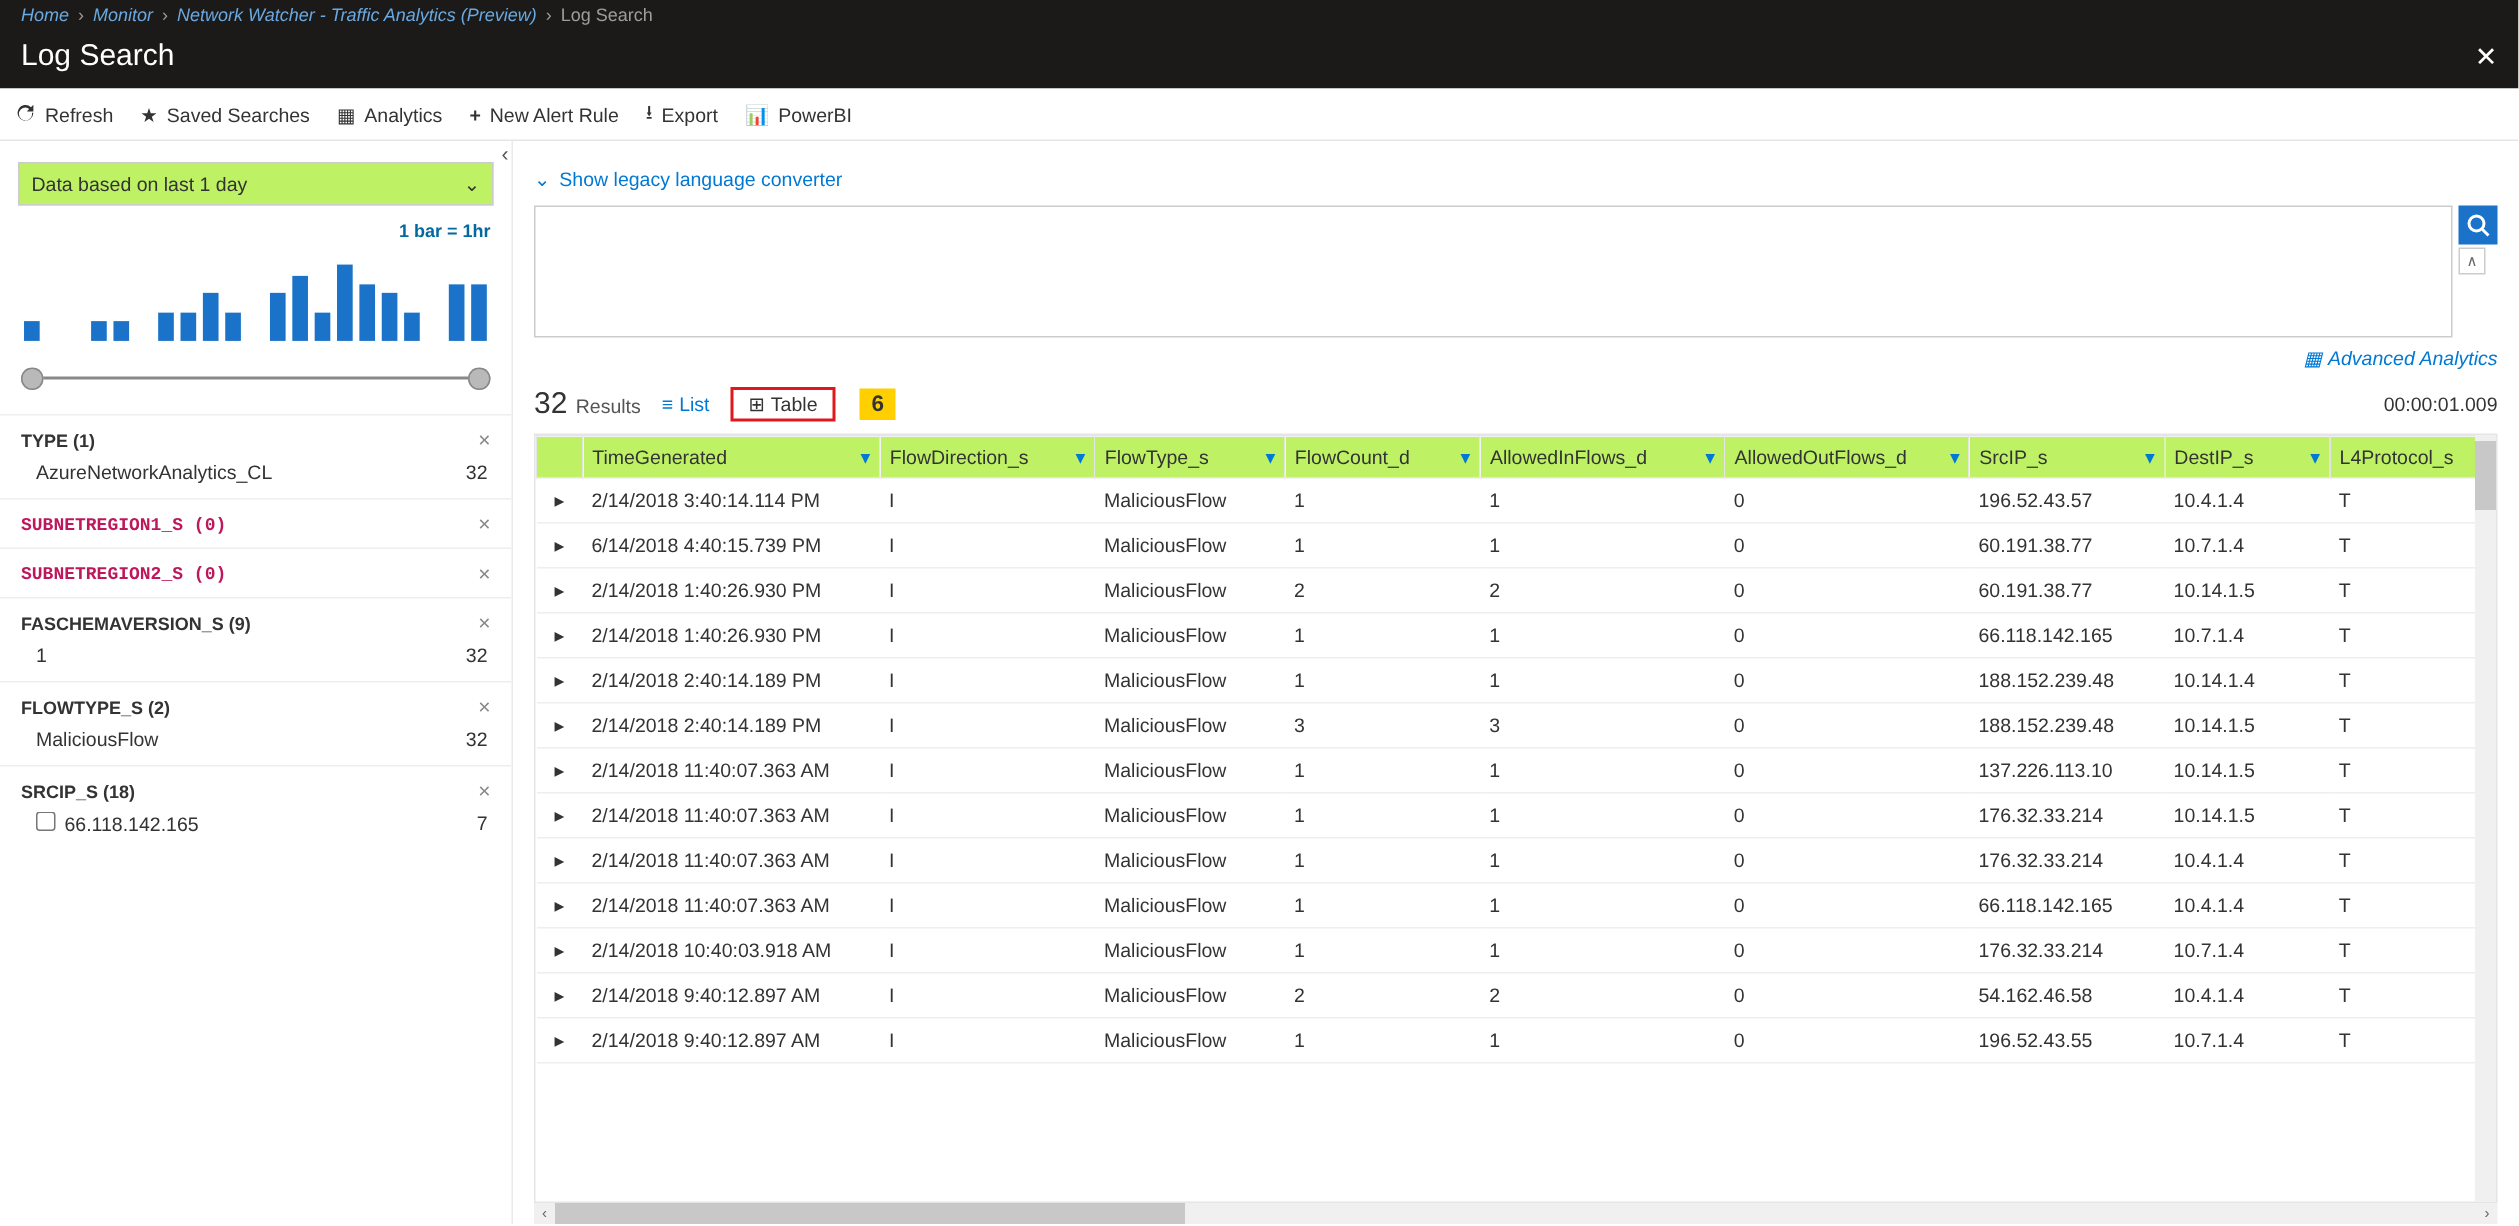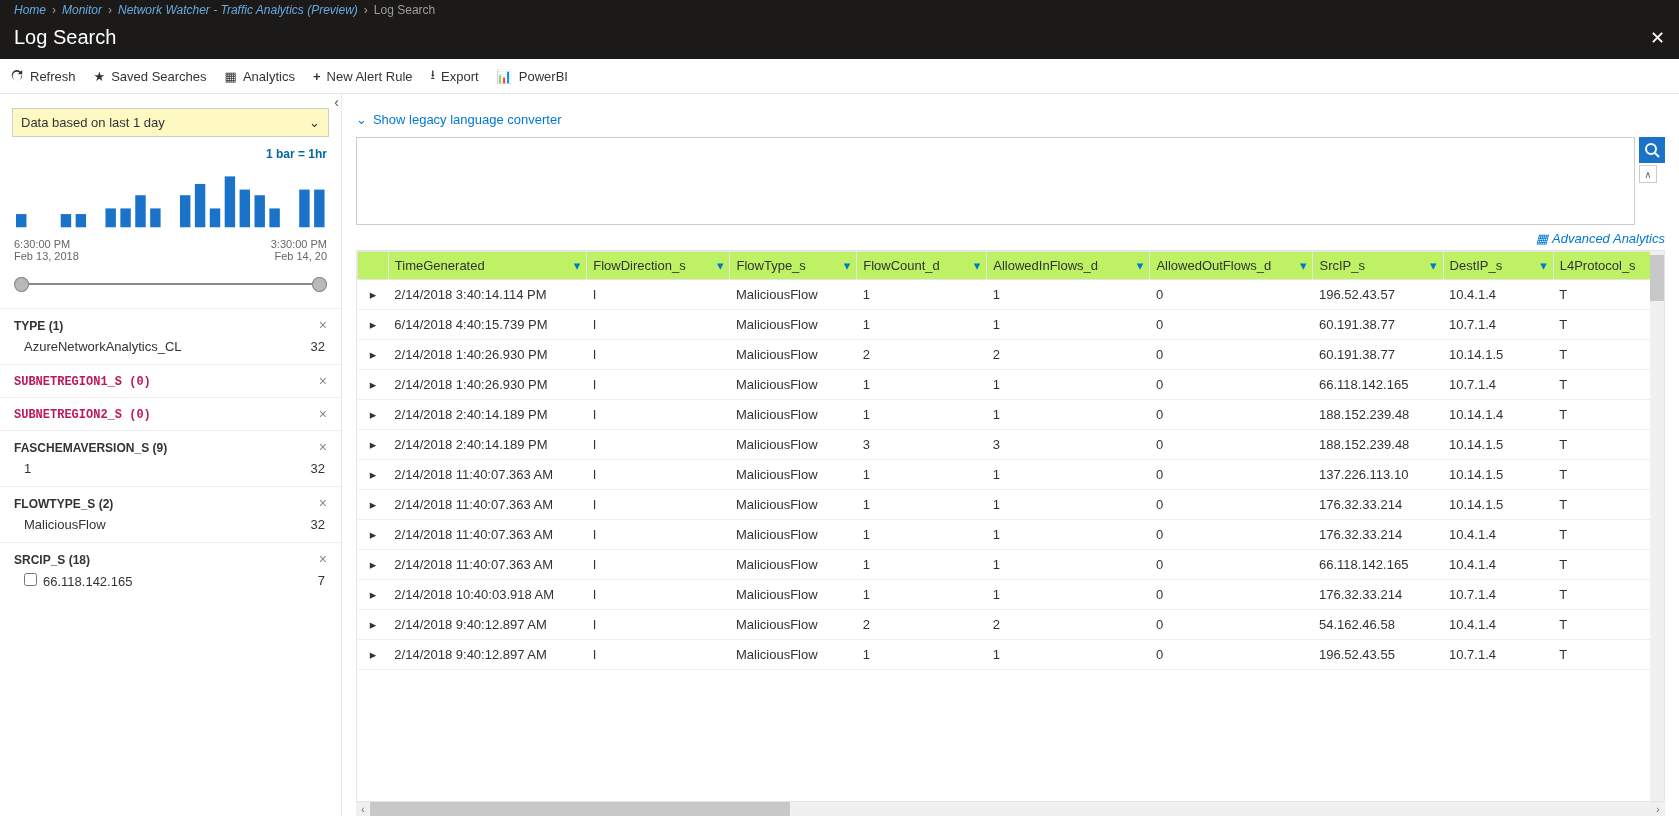--- a/index.html
+++ b/index.html
@@ -16,21 +16,21 @@
 
 
 .toolbar { border-bottom: 1px solid #e5e5e5; padding: 6px 10px; display: flex; gap: 18px; align-items: center; background: #fff; }
 .toolbar .tb-item { display: inline-flex; align-items: center; gap: 6px; cursor: pointer; color: #333; }
 .toolbar svg, .toolbar .icon { width: 14px; height: 14px; }
 
 
 .main { display: flex; height: calc(100% - 95px); }
 .sidebar { width: 342px; border-right: 1px solid #eaeaea; position: relative; padding: 10px 0 0 0; overflow-y: auto; }
 .sidebar .collapse-arrow { position: absolute; top: 0; right: 2px; cursor: pointer; font-size: 14px; color: #555; }
-.time-selector { margin: 4px 12px 10px 12px; border: 1px solid #ccc; padding: 6px 8px; display: flex; justify-content: space-between; align-items: center; cursor: pointer; background: #fef9c3; }
+.time-selector { margin: 4px 12px 10px 12px; border: 1px solid #ccc; padding: 6px 8px; display: flex; justify-content: space-between; align-items: center; cursor: pointer; background: #bef264; }
 .bar-legend { text-align: right; padding: 0 14px; font-size: 12px; font-weight:600; color:#0369a1; }
 .histogram { padding: 4px 14px 0 14px; }
 .histogram svg { width: 100%; height: 68px; }
 .histo-labels { display: flex; justify-content: space-between; padding: 2px 14px 6px 14px; font-size: 11px; color: #666; }
 .slider { position: relative; height: 20px; margin: 6px 14px 14px 14px; }
 .slider-track { position: absolute; top: 9px; left: 0; right: 0; height: 2px; background: #888; }
 .slider-knob { position: absolute; top: 3px; width: 15px; height: 15px; border-radius: 50%; background: #b9b9b9; box-shadow: inset 0 0 0 1px #888; cursor: pointer; }
 
 .facet { border-top: 1px solid #eee; padding: 10px 14px 8px 14px; position: relative; }
 .facet .fx { position: absolute; right: 14px; top: 8px; color: #888; cursor: pointer; font-size: 14px; }
@@ -139,30 +139,20 @@
           <rect x="179.14285714285717" y="15.066666666666663" width="10.333333333333334" height="42.93333333333334" fill="#1a73c8"></rect>
           <rect x="193.90476190476193" y="39.333333333333336" width="10.333333333333334" height="18.666666666666664" fill="#1a73c8"></rect>
           <rect x="208.66666666666669" y="7.600000000000001" width="10.333333333333334" height="50.4" fill="#1a73c8"></rect>
           <rect x="223.42857142857144" y="20.66666666666667" width="10.333333333333334" height="37.33333333333333" fill="#1a73c8"></rect>
           <rect x="238.1904761904762" y="26.266666666666666" width="10.333333333333334" height="31.733333333333334" fill="#1a73c8"></rect>
           <rect x="252.95238095238096" y="39.333333333333336" width="10.333333333333334" height="18.666666666666664" fill="#1a73c8"></rect>
           <rect x="282.4761904761905" y="20.66666666666667" width="10.333333333333334" height="37.33333333333333" fill="#1a73c8"></rect>
           <rect x="297.23809523809524" y="20.66666666666667" width="10.333333333333334" height="37.33333333333333" fill="#1a73c8"></rect>
         </svg>
     </div>
-    <div class="histo-labels">
-      <div>
-          <div>6:30:00 PM</div>
-          <div>Feb 13, 2018</div>
-        </div>
-      <div style="text-align:right">
-          <div>3:30:00 PM</div>
-          <div>Feb 14, 20</div>
-        </div>
-    </div>
     <div class="slider">
       <div class="slider-track"></div>
       <div class="slider-knob" style="left:0"></div>
       <div class="slider-knob" style="right:0"></div>
     </div>
     <div id="facets">
         <div class="facet">
           <span class="fx">×</span>
           <h4>TYPE (1)</h4>
           <div class="facet-row">
@@ -222,20 +212,36 @@
             </svg>
         </div>
         <div class="sb-small">∧</div>
       </div>
     </div>
     <div class="adv-link">
       <a>
         <span style="color:#0078d4">▦</span>
         <span>Advanced Analytics</span>
       </a>
+    </div>
+    <div class="results-bar">
+      <span class="count">
+        <span>32</span>
+        <span class="lbl">Results</span>
+      </span>
+      <span class="view-toggle">
+        <span>≡</span>
+        <span>List</span>
+      </span>
+      <span class="table-btn">
+        <span>⊞</span>
+        <span>Table</span>
+      </span>
+      <span class="callout">6</span>
+      <span class="timing">00:00:01.009</span>
     </div>
 
     <div class="grid-wrap">
       <table class="grid">
         <colgroup>
           <col style="width:28px">
             <col style="width:180px">
             <col style="width:130px">
             <col style="width:115px">
             <col style="width:118px">

